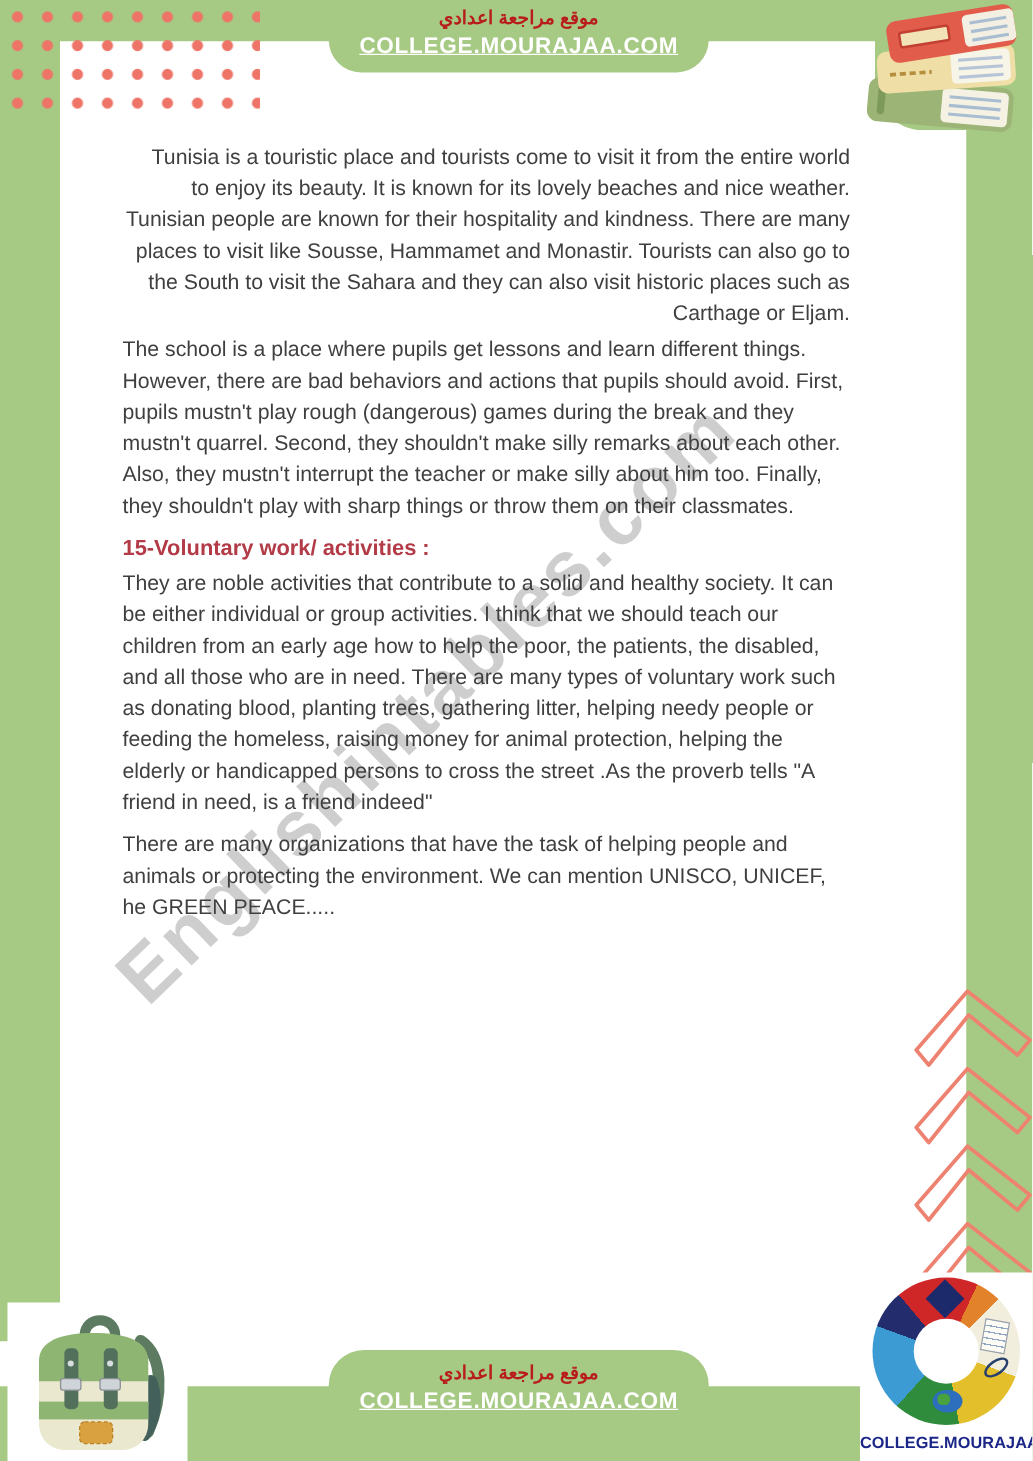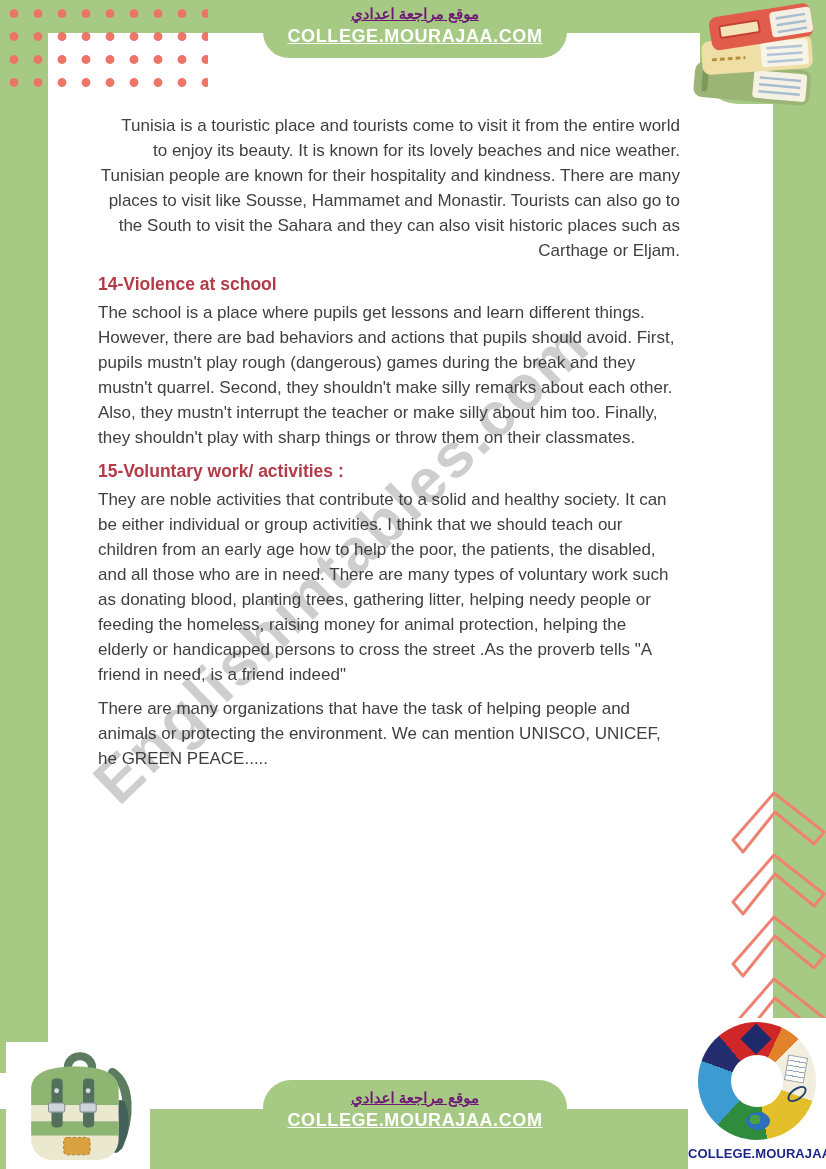--- a/index.html
+++ b/index.html
@@ -14,22 +14,22 @@
   .corner-tr{position:absolute;left:700px;top:0;width:126px;height:104px;background:#a6ca84;
              border-bottom-left-radius:38px;}
 
   
   .header-tab{position:absolute;left:263px;top:0;width:304px;height:58px;background:#a6ca84;
               border-bottom-left-radius:26px;border-bottom-right-radius:26px;
               text-align:center;z-index:3;}
   .footer-tab{position:absolute;left:263px;top:1080px;width:304px;height:89px;background:#a6ca84;
               border-top-left-radius:28px;border-top-right-radius:28px;
               text-align:center;z-index:3;}
-  .site-ar{display:block;margin-top:5px;color:#701a75;font-size:15px;font-weight:bold;
-           text-decoration:underline;cursor:pointer;}
+  .site-ar{display:block;margin-top:5px;color:#b91c1c;font-size:15px;font-weight:bold;
+           cursor:pointer;}
   .site-en{display:block;margin-top:3px;color:#ffffff;font-size:18px;font-weight:bold;
            letter-spacing:0.6px;text-decoration:underline;cursor:pointer;}
   .footer-tab .site-ar{margin-top:9px;}
 
   
   .dots{position:absolute;left:0;top:0;width:208px;height:94px;z-index:4;
         background-image:radial-gradient(circle,#ed7467 4px,rgba(0,0,0,0) 4.8px);
         background-size:24px 23px;background-position:2px 2px;}
 
   
@@ -115,21 +115,20 @@
       <path d="M90 19 H120 M90 26 H120 M90 33 H120" stroke="#a9bdd1" stroke-width="2.5" fill="none"></path>
       <rect x="32" y="18" width="40" height="12" rx="2" fill="#f1e3b6" stroke="#c23f31" stroke-width="2"></rect>
     </g>
   </svg>
 
   <div class="watermark">Englishintables.com</div>
 
   <div class="content">
     <p class="p-intro">Tunisia is a touristic place and tourists come to visit it from the entire world to enjoy its beauty. It is known for its lovely beaches and nice weather. Tunisian people are known for their hospitality and kindness. There are many places to visit like Sousse, Hammamet and Monastir. Tourists can also go to the South to visit the Sahara and they can also visit historic places such as Carthage or Eljam.</p>
 
-    <div class="sec-heading">14-Violence at school</div>
     <p class="p-gap">The school is a place where pupils get lessons and learn different things. However, there are bad behaviors and actions that pupils should avoid. First, pupils mustn't play rough (dangerous) games during the break and they mustn't quarrel. Second, they shouldn't make silly remarks about each other. Also, they mustn't interrupt the teacher or make silly about him too. Finally, they shouldn't play with sharp things or throw them on their classmates.</p>
 
     <div class="sec-heading">15-Voluntary work/ activities :</div>
     <p>They are noble activities that contribute to a solid and healthy society. It can be either individual or group activities. I think that we should teach our children from an early age how to help the poor, the patients, the disabled, and all those who are in need. There are many types of voluntary work such as donating blood, planting trees, gathering litter, helping needy people or feeding the homeless, raising money for animal protection, helping the elderly or handicapped persons to cross the street .As the proverb tells "A friend in need, is a friend indeed"</p>
     <p class="p-top-gap">There are many organizations that have the task of helping people and animals or protecting the environment. We can mention UNISCO, UNICEF, he GREEN PEACE.....</p>
   </div>
 
   <svg class="chev" style="top:788px" viewBox="0 0 100 72">
     <path d="M4 52 L45 5 L95 44 L85 56 L46 24 L14 64 Z" fill="none" stroke="#ee8271" stroke-width="3" stroke-linejoin="round"></path>
   </svg>

